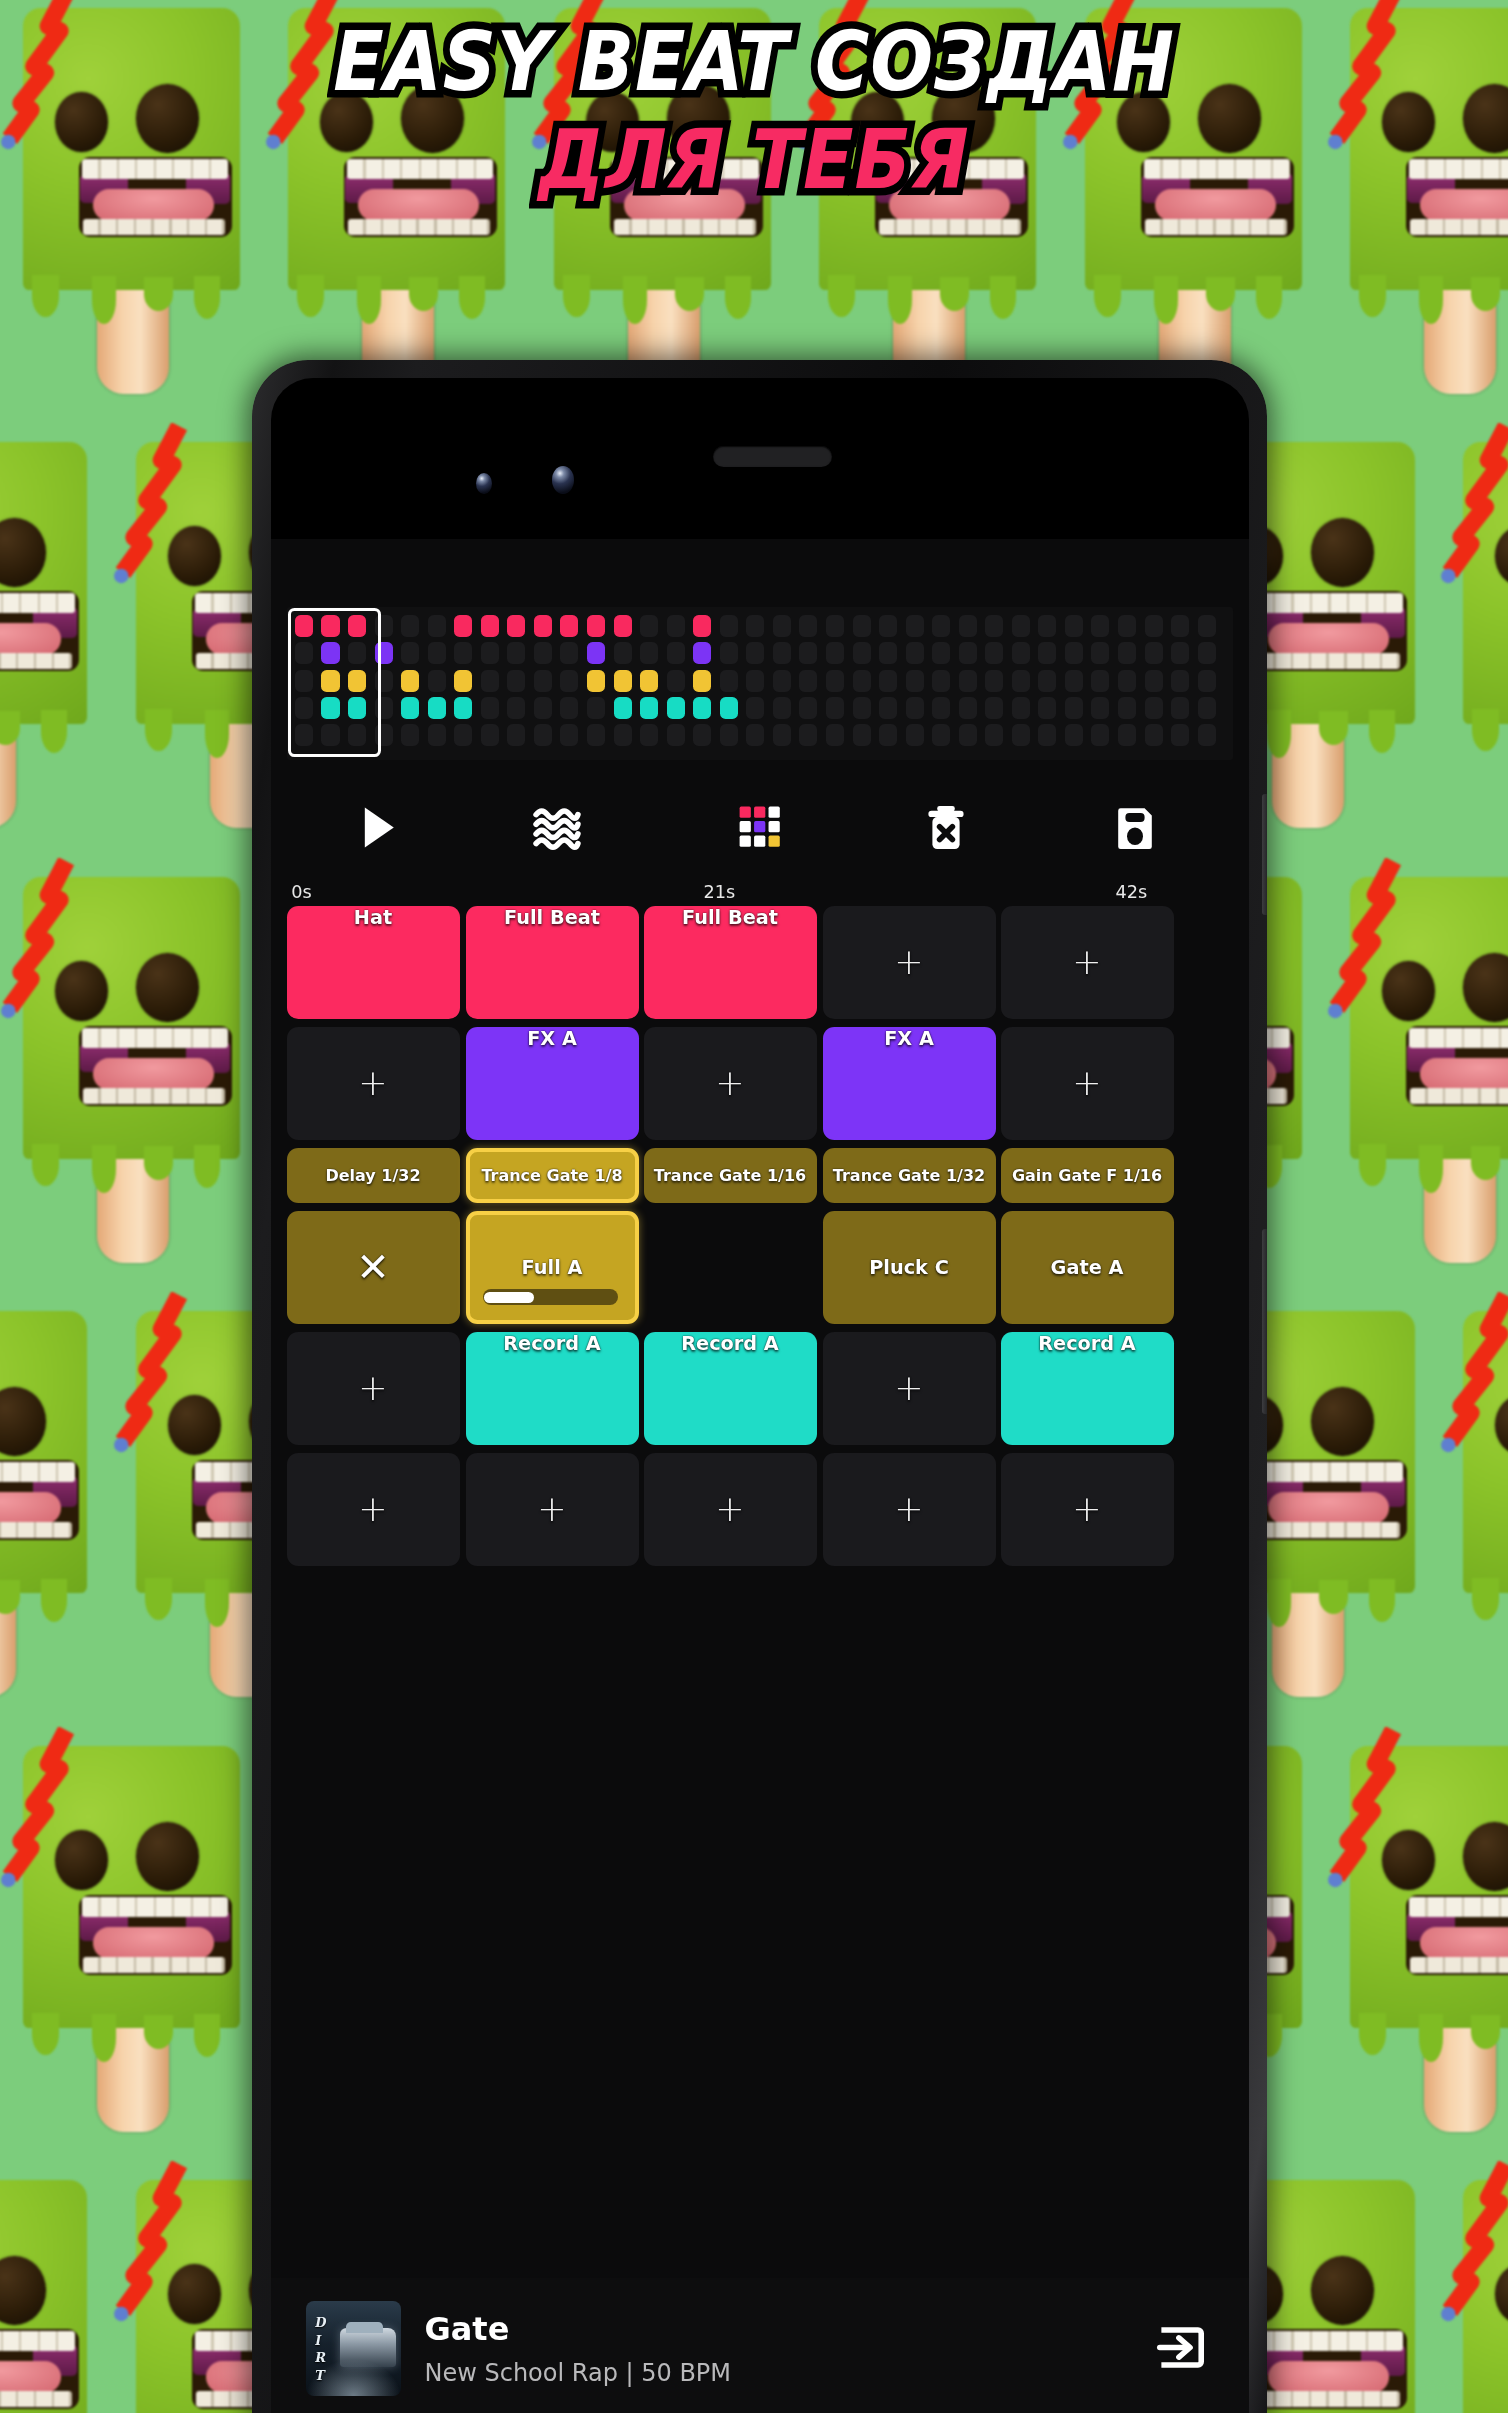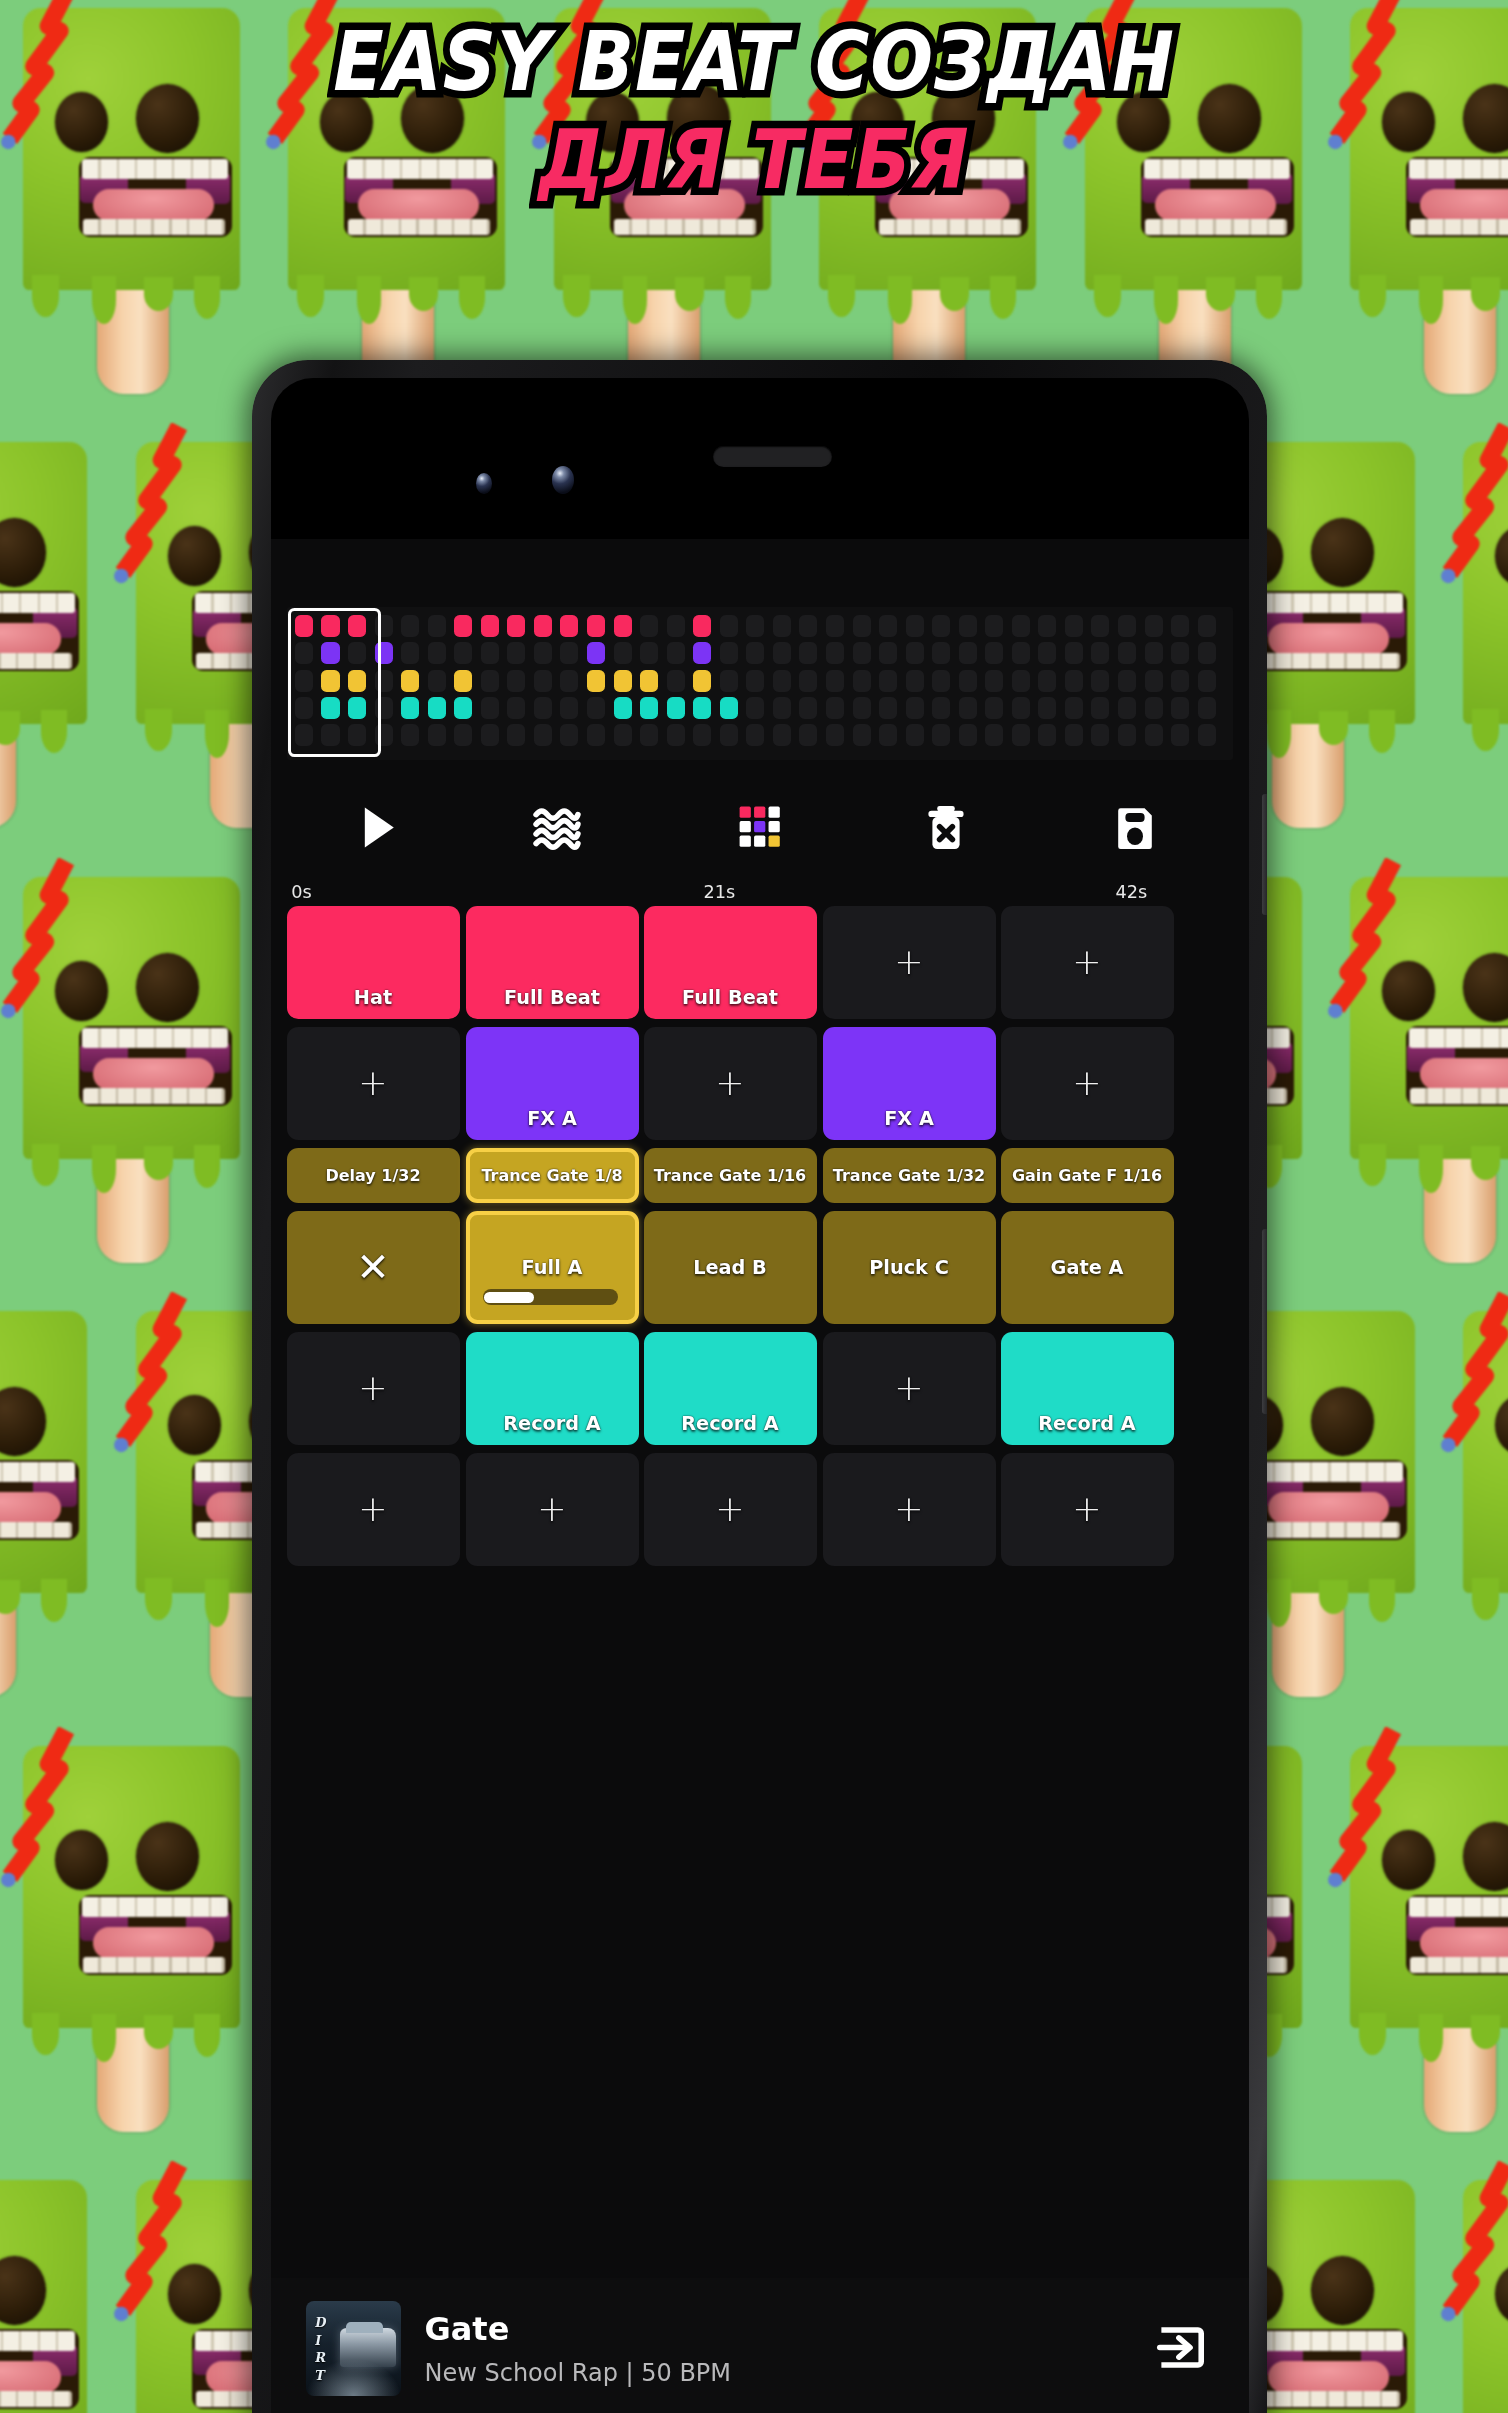--- a/index.html
+++ b/index.html
@@ -190,21 +190,21 @@
   }
 
   
   #pads { position:absolute; left:0; top:367px; width:978px; }
   .prow { position:relative; width:978px; margin-bottom:8px; }
   .prow.tall { height:113px; }
   .prow.short { height:55px; }
   .pad {
     position:absolute; top:0; width:173px; height:100%;
     border-radius:11.3px;
-    display:flex; align-items:flex-end; justify-content:center;
+    display:flex; align-items:flex-start; justify-content:center;
     color:#fff; font-size:19.3px; font-weight:bold;
     padding-bottom:9.7px;
     text-shadow:0 1.6px 2.4px rgba(0,0,0,.6), 0 0 1.6px rgba(0,0,0,.9);
     font-family:"DejaVu Sans", sans-serif;
   }
   .pad.empty {
     background:#1a1a1d;
     align-items:center; padding-bottom:0;
     color:#f0f0f0; font-size:35px; font-weight:300;
   }
@@ -1394,23 +1394,20 @@
           <div class="prow tall">
             <div class="pad olive center-label" style="left: 16px;">
               <span class="xmark">✕</span>
             </div>
             <div class="pad olive-sel center-label" style="left: 195px;">
               <span>Full A</span>
               <div class="slider">
                 <div class="slider-fill" style="width: 50px;"></div>
               </div>
             </div>
-            <div class="pad olive center-label" style="left: 373px;">
-              <span>Lead B</span>
-            </div>
             <div class="pad olive center-label" style="left: 552px;">
               <span>Pluck C</span>
             </div>
             <div class="pad olive center-label" style="left: 730px;">
               <span>Gate A</span>
             </div>
           </div>
           <div class="prow tall">
             <div class="pad empty" style="left: 16px;">
               <span>+</span>

